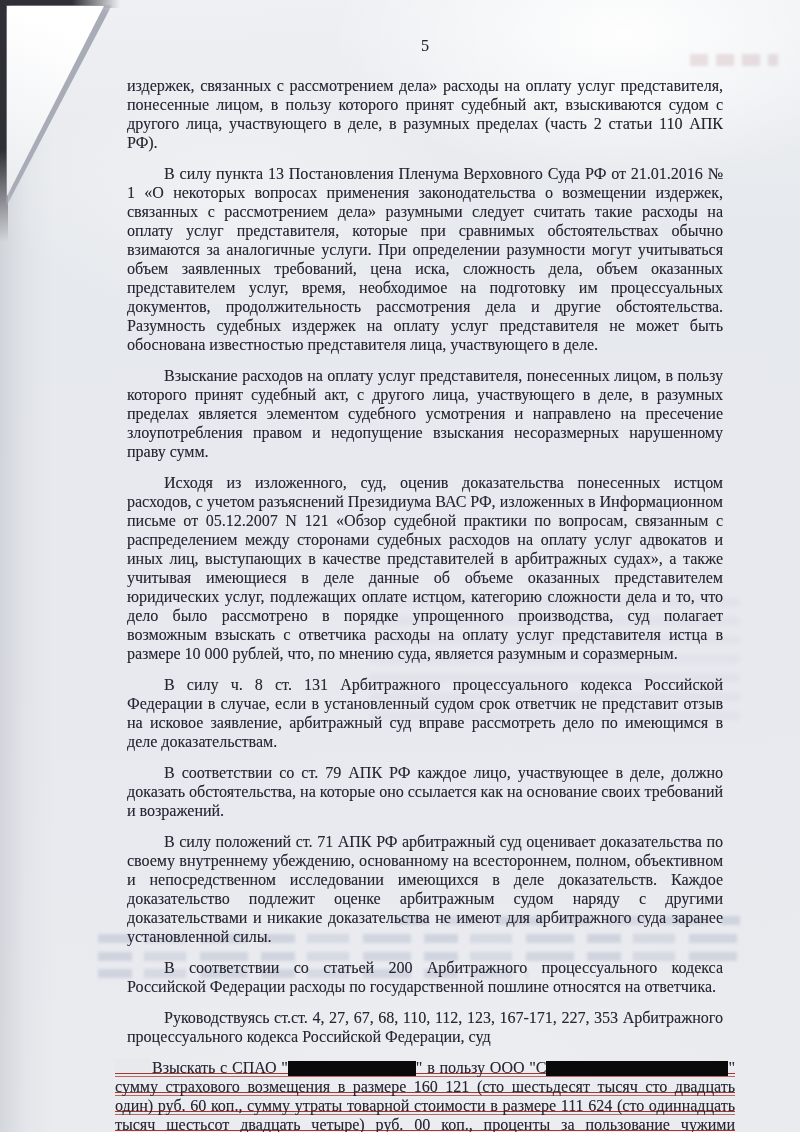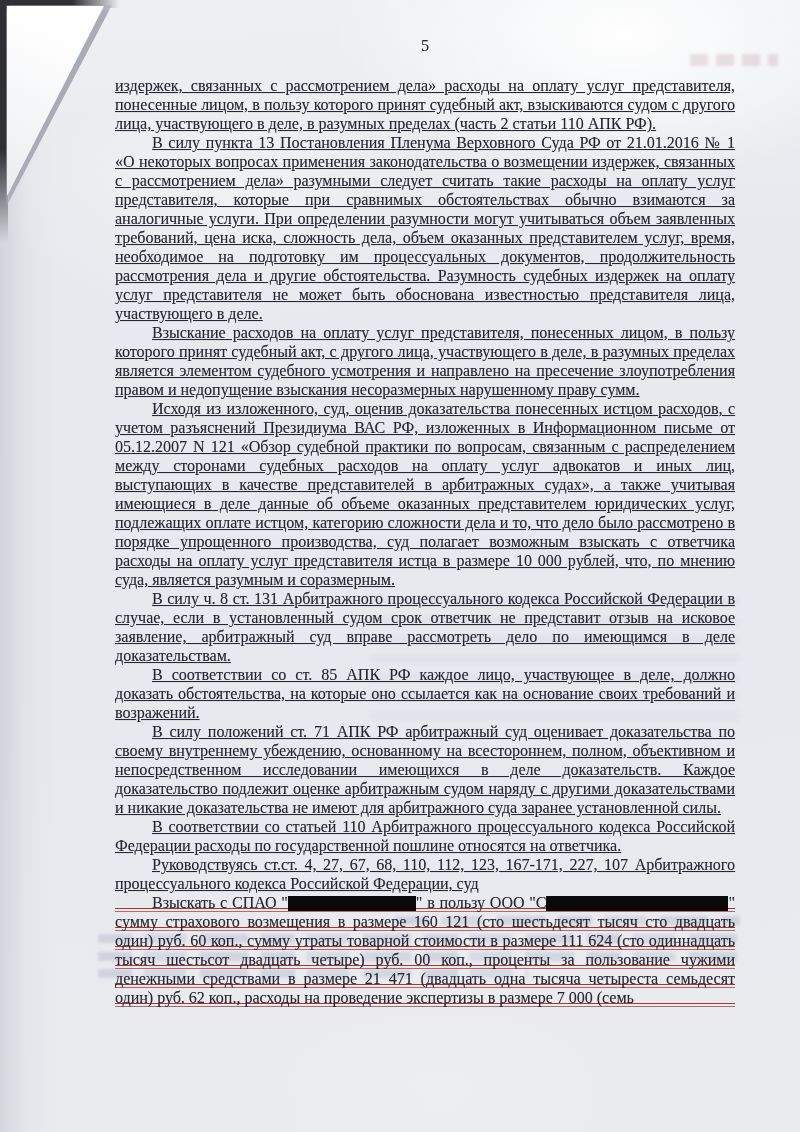--- a/index.html
+++ b/index.html
@@ -42,21 +42,21 @@
     background:repeating-linear-gradient(to bottom, rgba(104,118,152,.55) 0 8px, rgba(0,0,0,0) 8px 19px);}
   .g6{left:690px;top:54px;width:88px;height:12px;opacity:.35;filter:blur(1.5px);
     background:repeating-linear-gradient(90deg, rgba(165,112,116,.55) 0 18px, rgba(0,0,0,0) 18px 26px);}
   
   .content{
     position:absolute;left:115px;top:36px;width:620px;
     color:#262632;font-size:16px;line-height:19px;
     text-shadow:.2px .2px .5px rgba(40,40,62,.35);
   }
   .page-num{text-align:center;margin:0 0 21px 0;}
-  p.para{margin:0;text-align:justify;text-decoration:underline;}
+  p.para{margin:12px;text-align:justify;}
   p.indent{text-indent:37px;}
   .resolution{text-align:center;margin:8px 0 14px 0;letter-spacing:1px;}
   
   .ruling{
     position:relative;margin:0;text-align:justify;text-indent:37px;
     background-image:repeating-linear-gradient(to bottom,
       rgba(0,0,0,0) 0 14.6px,
       #a8352e 14.6px 16.1px,
       rgba(0,0,0,0) 16.1px 17.6px,
       rgba(168,53,46,.72) 17.6px 19px);
@@ -86,20 +86,20 @@
 <div class="ghost g4"></div>
 
 <div class="content">
   <div class="page-num">5</div>
 
   <p class="para">издержек, связанных с рассмотрением дела» расходы на оплату услуг представителя, понесенные лицом, в пользу которого принят судебный акт, взыскиваются судом с другого лица, участвующего в деле, в разумных пределах (часть 2 статьи 110 АПК РФ).</p>
   <p class="para indent">В силу пункта 13 Постановления Пленума Верховного Суда РФ от 21.01.2016 № 1 «О некоторых вопросах применения законодательства о возмещении издержек, связанных с рассмотрением дела» разумными следует считать такие расходы на оплату услуг представителя, которые при сравнимых обстоятельствах обычно взимаются за аналогичные услуги. При определении разумности могут учитываться объем заявленных требований, цена иска, сложность дела, объем оказанных представителем услуг, время, необходимое на подготовку им процессуальных документов, продолжительность рассмотрения дела и другие обстоятельства. Разумность судебных издержек на оплату услуг представителя не может быть обоснована известностью представителя лица, участвующего в деле.</p>
   <p class="para indent">Взыскание расходов на оплату услуг представителя, понесенных лицом, в пользу которого принят судебный акт, с другого лица, участвующего в деле, в разумных пределах является элементом судебного усмотрения и направлено на пресечение злоупотребления правом и недопущение взыскания несоразмерных нарушенному праву сумм.</p>
   <p class="para indent">Исходя из изложенного, суд, оценив доказательства понесенных истцом расходов, с учетом разъяснений Президиума ВАС РФ, изложенных в Информационном письме от 05.12.2007 N 121 «Обзор судебной практики по вопросам, связанным с распределением между сторонами судебных расходов на оплату услуг адвокатов и иных лиц, выступающих в качестве представителей в арбитражных судах», а также учитывая имеющиеся в деле данные об объеме оказанных представителем юридических услуг, подлежащих оплате истцом, категорию сложности дела и то, что дело было рассмотрено в порядке упрощенного производства, суд полагает возможным взыскать с ответчика расходы на оплату услуг представителя истца в размере 10 000 рублей, что, по мнению суда, является разумным и соразмерным.</p>
   <p class="para indent">В силу ч. 8 ст. 131 Арбитражного процессуального кодекса Российской Федерации в случае, если в установленный судом срок ответчик не представит отзыв на исковое заявление, арбитражный суд вправе рассмотреть дело по имеющимся в деле доказательствам.</p>
-  <p class="para indent">В соответствии со ст. 85 АПК РФ каждое лицо, участвующее в деле, должно доказать обстоятельства, на которые оно ссылается как на основание своих требований и возражений.</p>
+  <p class="para indent">В соответствии со ст. 79 АПК РФ каждое лицо, участвующее в деле, должно доказать обстоятельства, на которые оно ссылается как на основание своих требований и возражений.</p>
   <p class="para indent">В силу положений ст. 71 АПК РФ арбитражный суд оценивает доказательства по своему внутреннему убеждению, основанному на всестороннем, полном, объективном и непосредственном исследовании имеющихся в деле доказательств. Каждое доказательство подлежит оценке арбитражным судом наряду с другими доказательствами и никакие доказательства не имеют для арбитражного суда заранее установленной силы.</p>
-  <p class="para indent">В соответствии со статьей 110 Арбитражного процессуального кодекса Российской Федерации расходы по государственной пошлине относятся на ответчика.</p>
-  <p class="para indent">Руководствуясь ст.ст. 4, 27, 67, 68, 110, 112, 123, 167-171, 227, 107 Арбитражного процессуального кодекса Российской Федерации, суд</p>
+  <p class="para indent">В соответствии со статьей 200 Арбитражного процессуального кодекса Российской Федерации расходы по государственной пошлине относятся на ответчика.</p>
+  <p class="para indent">Руководствуясь ст.ст. 4, 27, 67, 68, 110, 112, 123, 167-171, 227, 353 Арбитражного процессуального кодекса Российской Федерации, суд</p>
 
 
   <p class="ruling"><span>Взыскать с СПАО "</span><span class="redact r1"></span><span>" в пользу ООО "С</span><span class="redact r2"></span><span>" сумму страхового возмещения в размере 160 121 (сто шестьдесят тысяч сто двадцать один) руб. 60 коп., сумму утраты товарной стоимости в размере 111 624 (сто одиннадцать тысяч шестьсот двадцать четыре) руб. 00 коп., проценты за пользование чужими денежными средствами в размере 21 471 (двадцать одна тысяча четыреста семьдесят один) руб. 62 коп., расходы на проведение экспертизы в размере 7 000 (семь</span></p>
 </div>
 
 </body></html>

